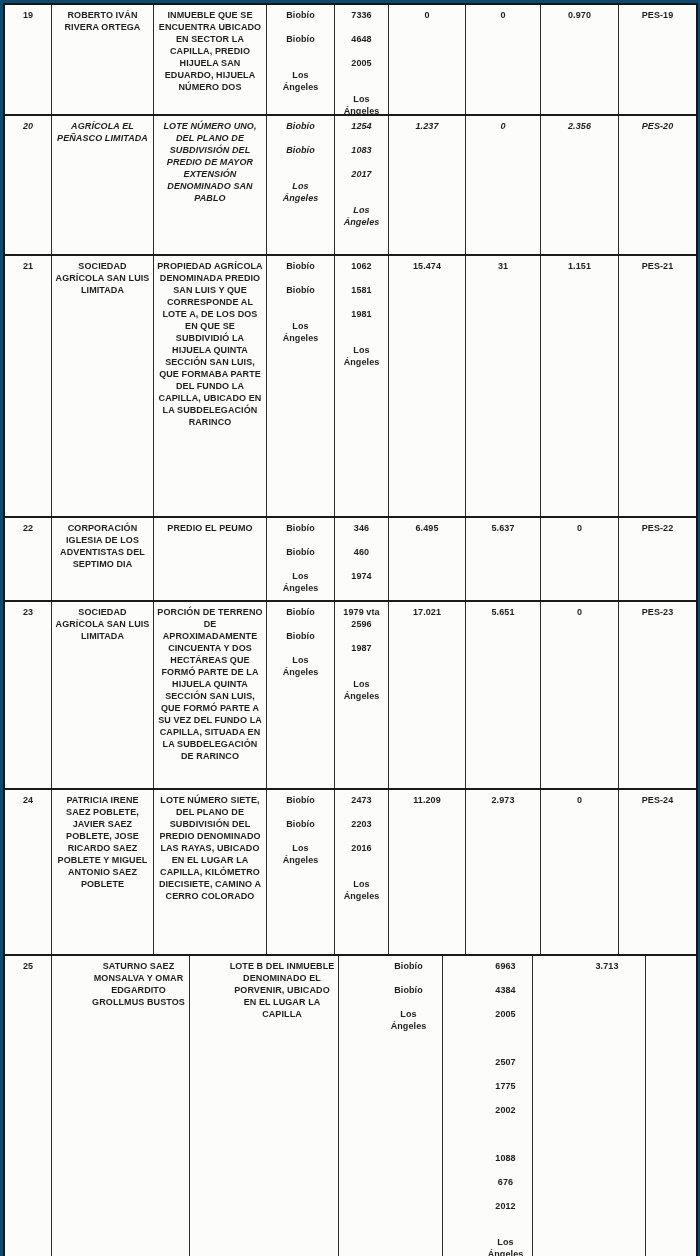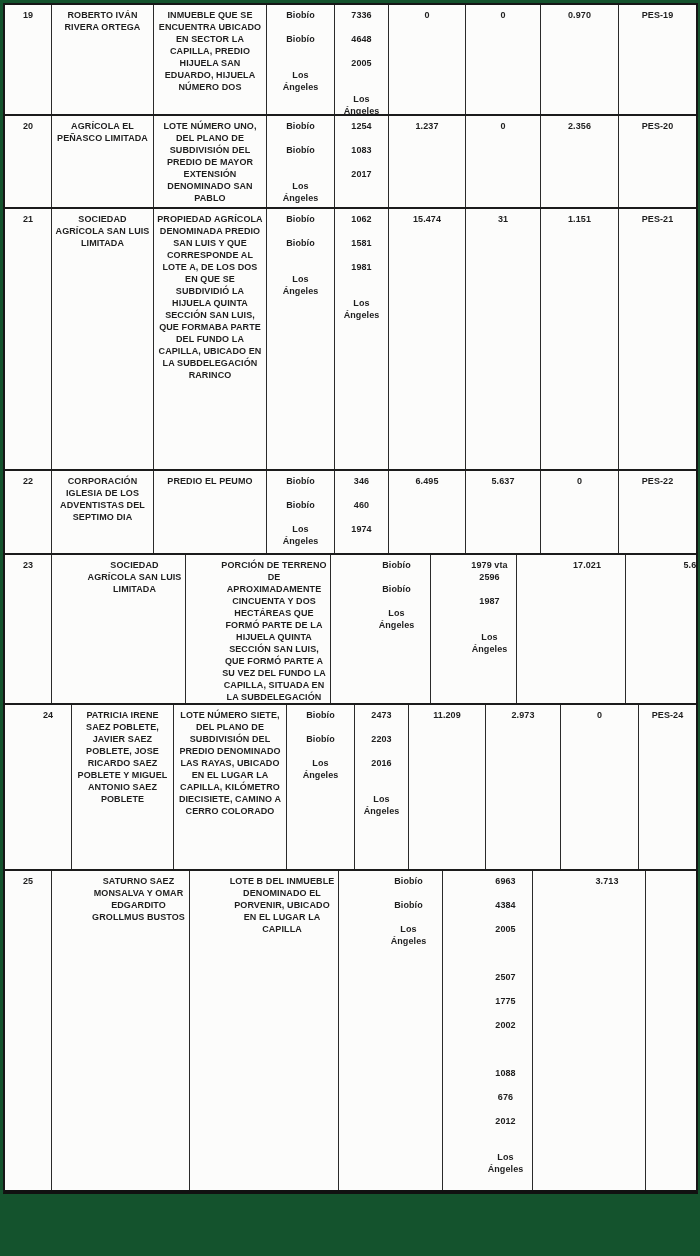--- a/index.html
+++ b/index.html
@@ -1,19 +1,19 @@
 <!DOCTYPE html>
 <html><head>
 <meta charset="utf-8">
 <style>
   html,body{margin:0;padding:0;background:#e8e8e6;}
   .page{
     position:relative;
     width:700px;height:1256px;
-    background:#14532d;
+    background:#0c4a6e;
     overflow:hidden;
     font-family:"Liberation Sans",sans-serif;
   }
   .doc-table{
     position:absolute;left:3px;top:3px;
     width:695px;
     box-sizing:border-box;
     border:2px solid #161616;
     border-bottom:4px solid #111;
     background:#fcfcfb;
@@ -66,21 +66,21 @@
 2005
 
 
 Los
 Ángeles</div>
         <div class="cell">0</div>
         <div class="cell">0</div>
         <div class="cell">0.970</div>
         <div class="cell">PES-19</div>
       </div>
-      <div class="trow" style="height: 93px;">
+      <div class="trow" style="height: 140px; font-style: italic;">
         <div class="cell">20</div>
         <div class="cell">AGRÍCOLA EL PEÑASCO LIMITADA</div>
         <div class="cell">LOTE NÚMERO UNO, DEL PLANO DE SUBDIVISIÓN DEL PREDIO DE MAYOR EXTENSIÓN DENOMINADO SAN PABLO</div>
         <div class="cell mixedcase">Biobío
 
 Biobío
 
 
 Los
 Ángeles</div>
@@ -140,21 +140,21 @@
 1974
 
 
 Los
 Ángeles</div>
         <div class="cell">6.495</div>
         <div class="cell">5.637</div>
         <div class="cell">0</div>
         <div class="cell">PES-22</div>
       </div>
-      <div class="trow" style="height: 150px; gap: 32px;">
+      <div class="trow" style="height: 188px;">
         <div class="cell">23</div>
         <div class="cell">SOCIEDAD AGRÍCOLA SAN LUIS LIMITADA</div>
         <div class="cell">PORCIÓN DE TERRENO DE APROXIMADAMENTE CINCUENTA Y DOS HECTÁREAS QUE FORMÓ PARTE DE LA HIJUELA QUINTA SECCIÓN SAN LUIS, QUE FORMÓ PARTE A SU VEZ  DEL FUNDO LA CAPILLA, SITUADA EN LA SUBDELEGACIÓN DE RARINCO</div>
         <div class="cell mixedcase">Biobío
 
 Biobío
 
 Los
 Ángeles</div>
         <div class="cell mixedcase">1979 vta
@@ -163,21 +163,21 @@
 1987
 
 
 Los
 Ángeles</div>
         <div class="cell">17.021</div>
         <div class="cell">5.651</div>
         <div class="cell">0</div>
         <div class="cell">PES-23</div>
       </div>
-      <div class="trow" style="height: 166px; padding-left: 20px;">
+      <div class="trow" style="height: 166px;">
         <div class="cell">24</div>
         <div class="cell">PATRICIA IRENE SAEZ POBLETE, JAVIER SAEZ POBLETE, JOSE RICARDO SAEZ POBLETE Y MIGUEL ANTONIO SAEZ POBLETE</div>
         <div class="cell">LOTE NÚMERO SIETE, DEL PLANO DE SUBDIVISIÓN DEL PREDIO DENOMINADO LAS RAYAS, UBICADO EN EL LUGAR LA CAPILLA, KILÓMETRO DIECISIETE, CAMINO A CERRO COLORADO</div>
         <div class="cell mixedcase">Biobío
 
 Biobío
 
 Los
 Ángeles</div>
         <div class="cell mixedcase">2473

